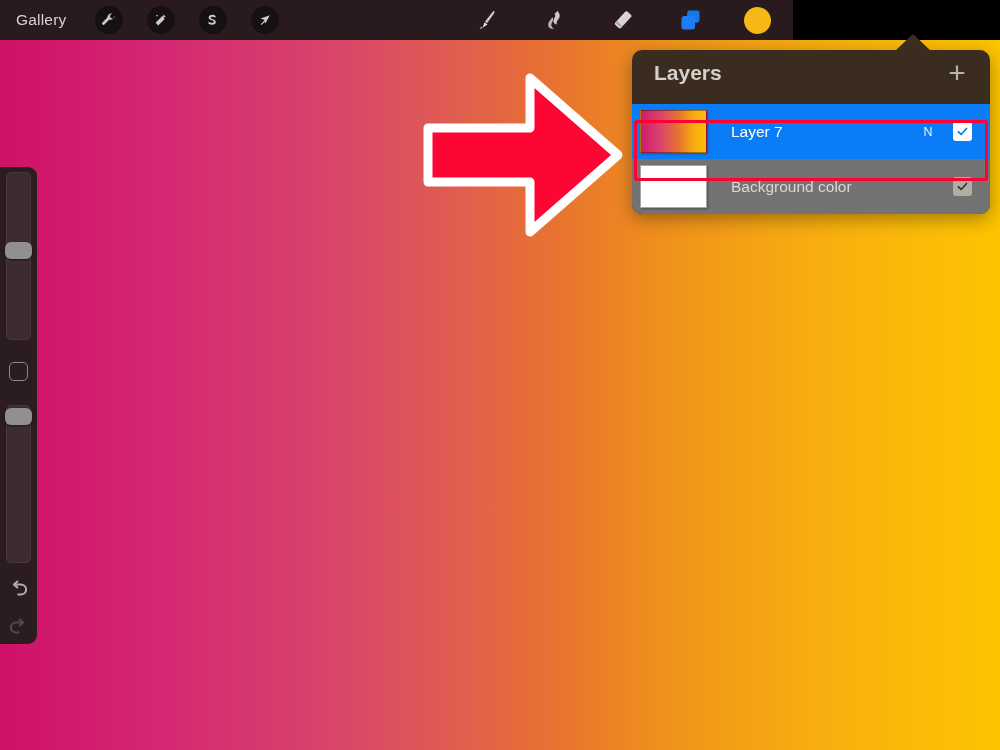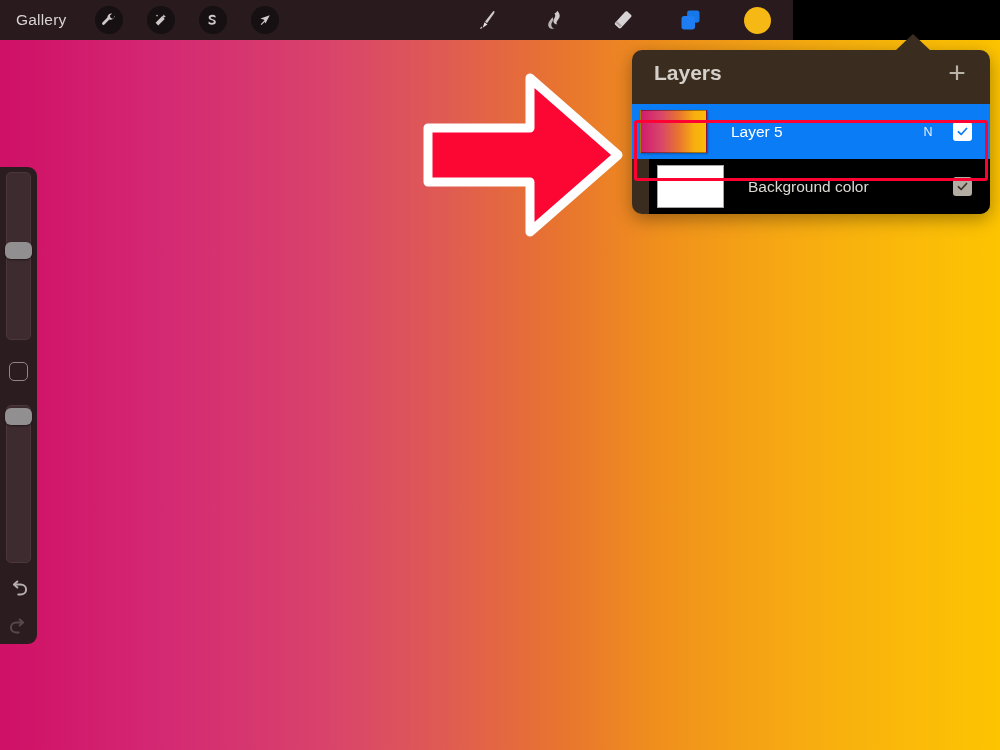--- a/index.html
+++ b/index.html
@@ -85,21 +85,21 @@
   #panel-title { color:#d5d0c9; font-size:21px; font-weight:bold; }
   #add-layer-btn {
     margin-left:auto; color:#b9b3a9; font-size:30px; font-weight:300; line-height:1;
     width:26px; text-align:center;
   }
   .layer-row {
     display:flex; align-items:center; height:55px; padding:0 18px 0 6px;
     position:relative;
   }
   #row-layer1 { background:#0a7cf5; }
-  #row-bg     { background:#000000;margin-left:17px; }
+  #row-bg     { background:#737373; }
   #row-layer1-highlight {
     position:absolute; left:634px; top:120px; width:354px; height:61px;
     border:3px solid #ff0033; border-radius:3px; z-index:37; pointer-events:none;
   }
   .layer-thumb {
     width:67px; height:43px; margin-left:2px; flex:none;
     border:1px solid rgba(0,0,0,.35);
     box-shadow:1px 1px 2px rgba(0,0,0,.3);
   }
   #thumb-layer1 {
@@ -237,21 +237,21 @@
 
   <div id="layers-panel">
 
     <div id="panel-header">
       <div id="panel-title">Layers</div>
       <div id="add-layer-btn">+</div>
     </div>
 
     <div class="layer-row" id="row-layer1">
       <div class="layer-thumb" id="thumb-layer1"></div>
-      <div class="layer-name">Layer 5</div>
+      <div class="layer-name">Layer 7</div>
       <div class="blend-mode">N</div>
       <div class="chk" id="chk-layer1">
         <svg width="13" height="13" viewBox="0 0 24 24" aria-hidden="true">
           <path d="M4.5 12.5 9.5 17.5 19.5 6.5" fill="none" stroke="#0a7cf5" stroke-width="3.2" stroke-linecap="round" stroke-linejoin="round"></path>
         </svg>
       </div>
     </div>
 
     <div class="layer-row" id="row-bg">
       <div class="layer-thumb" id="thumb-bg"></div>

